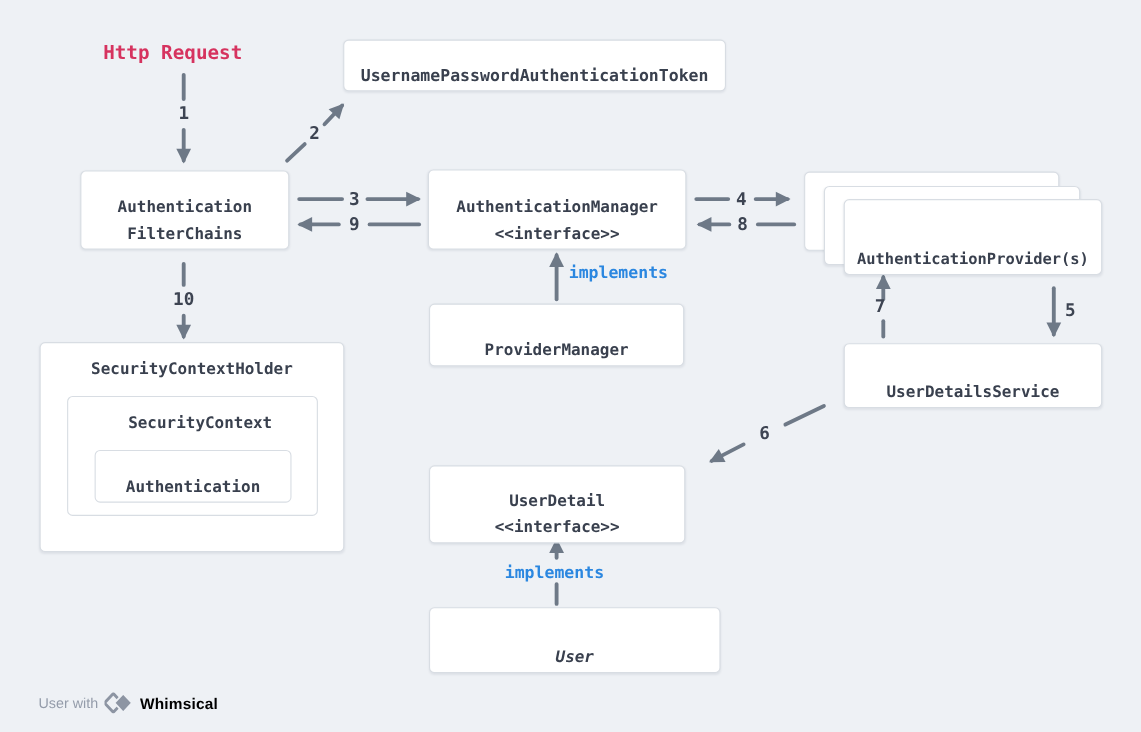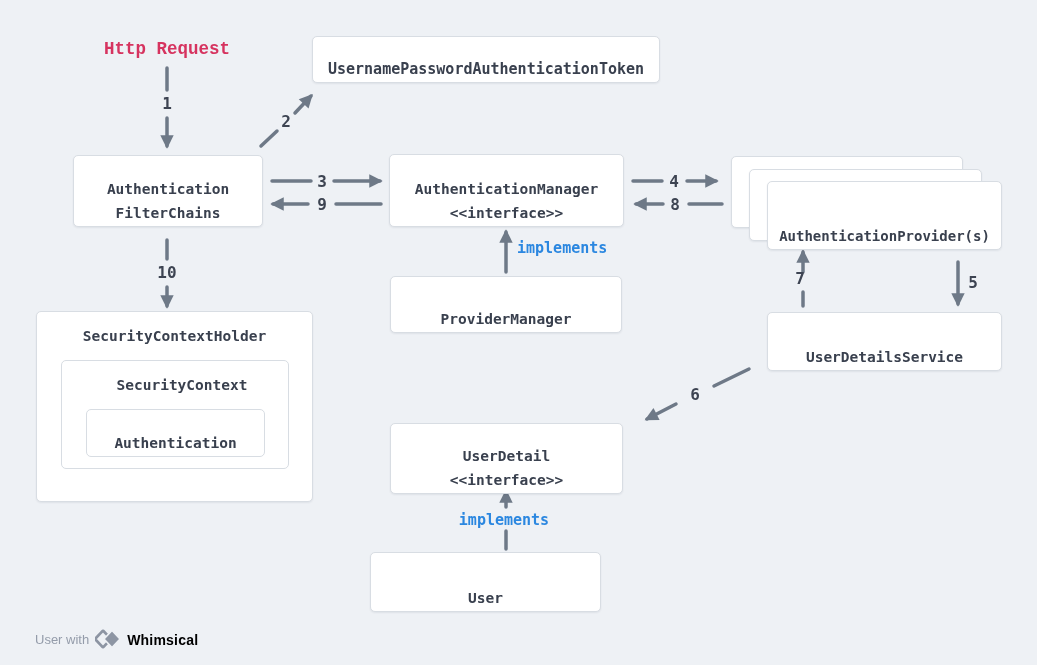--- a/index.html
+++ b/index.html
@@ -72,21 +72,21 @@
     <line x1="803" y1="292" x2="803" y2="306"></line>
     <line x1="803" y1="272" x2="803" y2="252" marker-end="url(#ah)"></line>
 
     <line x1="749" y1="369" x2="714" y2="386"></line>
     <line x1="676" y1="404" x2="647" y2="419" marker-end="url(#ah)"></line>
 
     <line x1="506" y1="549" x2="506" y2="531"></line>
     <line x1="506" y1="507" x2="506" y2="492" marker-end="url(#ah)"></line>
   </svg>
 
-  <div class="lbl red" style="left:167px;top:49px;font-family:Liberation Mono, monospace;">Http Request</div>
+  <div class="lbl red" style="left:157px;top:49px;">Http Request</div>
   <div class="lbl" style="left:167px;top:103px;">1</div>
   <div class="lbl" style="left:286px;top:121px;">2</div>
   <div class="lbl" style="left:322px;top:181px;">3</div>
   <div class="lbl" style="left:322px;top:204px;">9</div>
   <div class="lbl" style="left:674px;top:181px;">4</div>
   <div class="lbl" style="left:675px;top:204px;">8</div>
   <div class="lbl" style="left:167px;top:272px;">10</div>
   <div class="lbl" style="left:973px;top:282px;">5</div>
   <div class="lbl" style="left:800px;top:278px;">7</div>
   <div class="lbl" style="left:695px;top:394px;">6</div>
@@ -129,21 +129,21 @@
         <div>Authentication</div>
       </div>
     </div>
   </div>
 
   <div class="node" style="left:390px;top:408px;width:233px;height:71px;margin-top:15px;">
     <div>UserDetail</div>
     <div>&lt;&lt;interface&gt;&gt;</div>
   </div>
 
-  <div class="node" style="left:370px;top:552px;width:231px;height:60px;">
+  <div class="node" style="left:390px;top:552px;width:265px;height:60px;font-style:italic;">
     <div>User</div>
   </div>
 
   <div class="footer">
     <span>User with</span>
     <svg width="26" height="19" viewBox="0 0 26 19">
       <polygon points="8,1 16,9.5 8,18 0,9.5" fill="none" stroke="#8d95a3" stroke-width="2.6"></polygon>
       <polygon points="17,1 25,9.5 17,18 9,9.5" fill="#8d95a3" stroke="#eef1f5" stroke-width="1.6"></polygon>
     </svg>
     <span class="brand">Whimsical</span>

